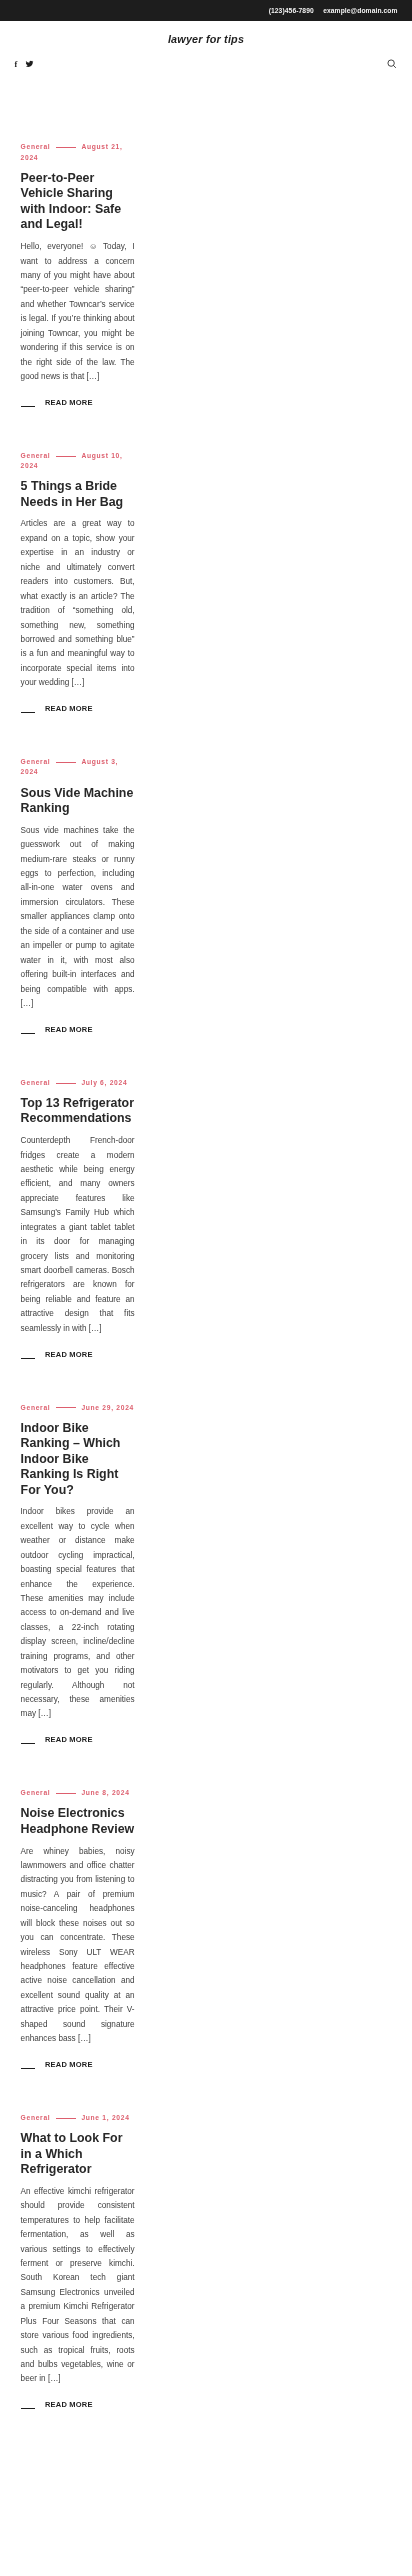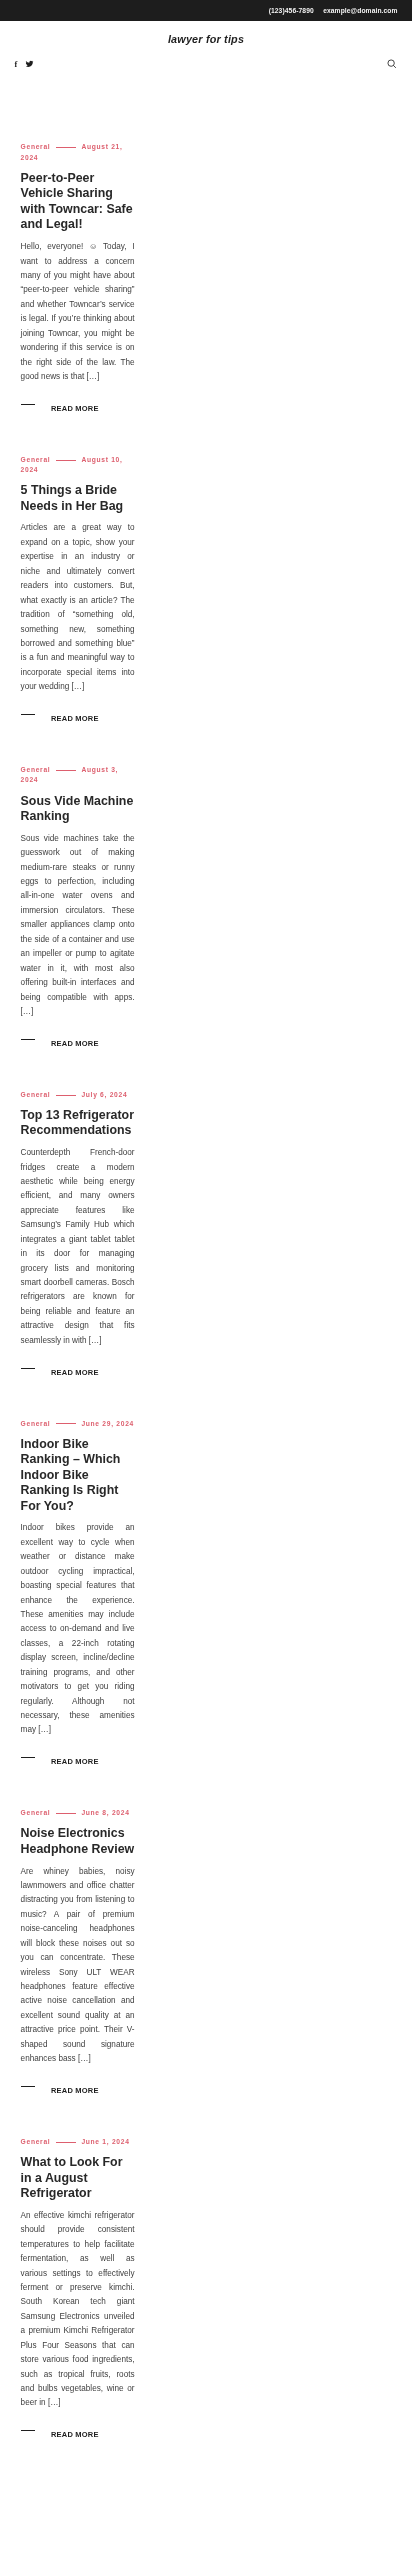--- a/index.html
+++ b/index.html
@@ -30,21 +30,21 @@
 
   .meta { font-size: 6.7px; font-weight: bold; letter-spacing: 0.7px; line-height: 1.55; color: #dd5f6e; width: 114px; }
   .meta a { color: #dd5f6e; text-decoration: none; }
   .meta-sep { display: inline-block; width: 19.6px; border-top: 1px solid #dd5f6e; vertical-align: middle; margin: 0 5.7px; }
 
   h2.post-title { margin: 7.7px 0 7.2px; font-size: 12.4px; line-height: 1.25; width: 114px; font-weight: bold; }
   h2.post-title a { color: #282828; text-decoration: none; }
 
   .excerpt { margin: 0 0 13.4px; font-size: 8.2px; font-weight: normal; line-height: 1.76; text-align: justify; color: #3e3e3e; width: 114px; }
 
-  .read-more { display: inline-flex; align-items: flex-start; gap: 16px; text-decoration: none; }
+  .read-more { display: inline-flex; align-items: flex-end; gap: 10px; text-decoration: none; }
   .rm-line { width: 14.4px; border-top: 1px solid #1e1e1e; }
   .rm-label { font-size: 7.5px; font-weight: bold; color: #1e1e1e; letter-spacing: 0.2px; }
 </style>
 </head>
 <body>
 
 <header>
   <div class="topbar">
     <span>(123)456-7890</span>
     <span>example@domain.com</span>
@@ -71,21 +71,21 @@
     </a>
   </div>
 </header>
 
 <main id="posts">
   <article>
     <div class="meta">
       <a href="#">General</a><span class="meta-sep"></span><a href="#">August 21, 2024</a>
     </div>
     <h2 class="post-title">
-      <a href="#">Peer-to-Peer Vehicle Sharing with Towncar: Safe and Legal!</a>
+      <a href="#">Peer-to-Peer Vehicle Sharing with Indoor: Safe and Legal!</a>
     </h2>
     <p class="excerpt">Hello, everyone! ☺ Today, I want to address a concern many of you might have about “peer-to-peer vehicle sharing” and whether Towncar’s service is legal. If you’re thinking about joining Towncar, you might be wondering if this service is on the right side of the law. The good news is that […]</p>
     <a href="#" class="read-more">
       <span class="rm-line"></span>
       <span class="rm-label">READ MORE</span>
     </a>
   </article>
 
   <article>
     <div class="meta">
@@ -155,21 +155,21 @@
       <span class="rm-line"></span>
       <span class="rm-label">READ MORE</span>
     </a>
   </article>
 
   <article>
     <div class="meta">
       <a href="#">General</a><span class="meta-sep"></span><a href="#">June 1, 2024</a>
     </div>
     <h2 class="post-title">
-      <a href="#">What to Look For in a August Refrigerator</a>
+      <a href="#">What to Look For in a Which Refrigerator</a>
     </h2>
     <p class="excerpt">An effective kimchi refrigerator should provide consistent temperatures to help facilitate fermentation, as well as various settings to effectively ferment or preserve kimchi. South Korean tech giant Samsung Electronics unveiled a premium Kimchi Refrigerator Plus Four Seasons that can store various food ingredients, such as tropical fruits, roots and bulbs vegetables, wine or beer in […]</p>
     <a href="#" class="read-more">
       <span class="rm-line"></span>
       <span class="rm-label">READ MORE</span>
     </a>
   </article>
 
 </main>
 

